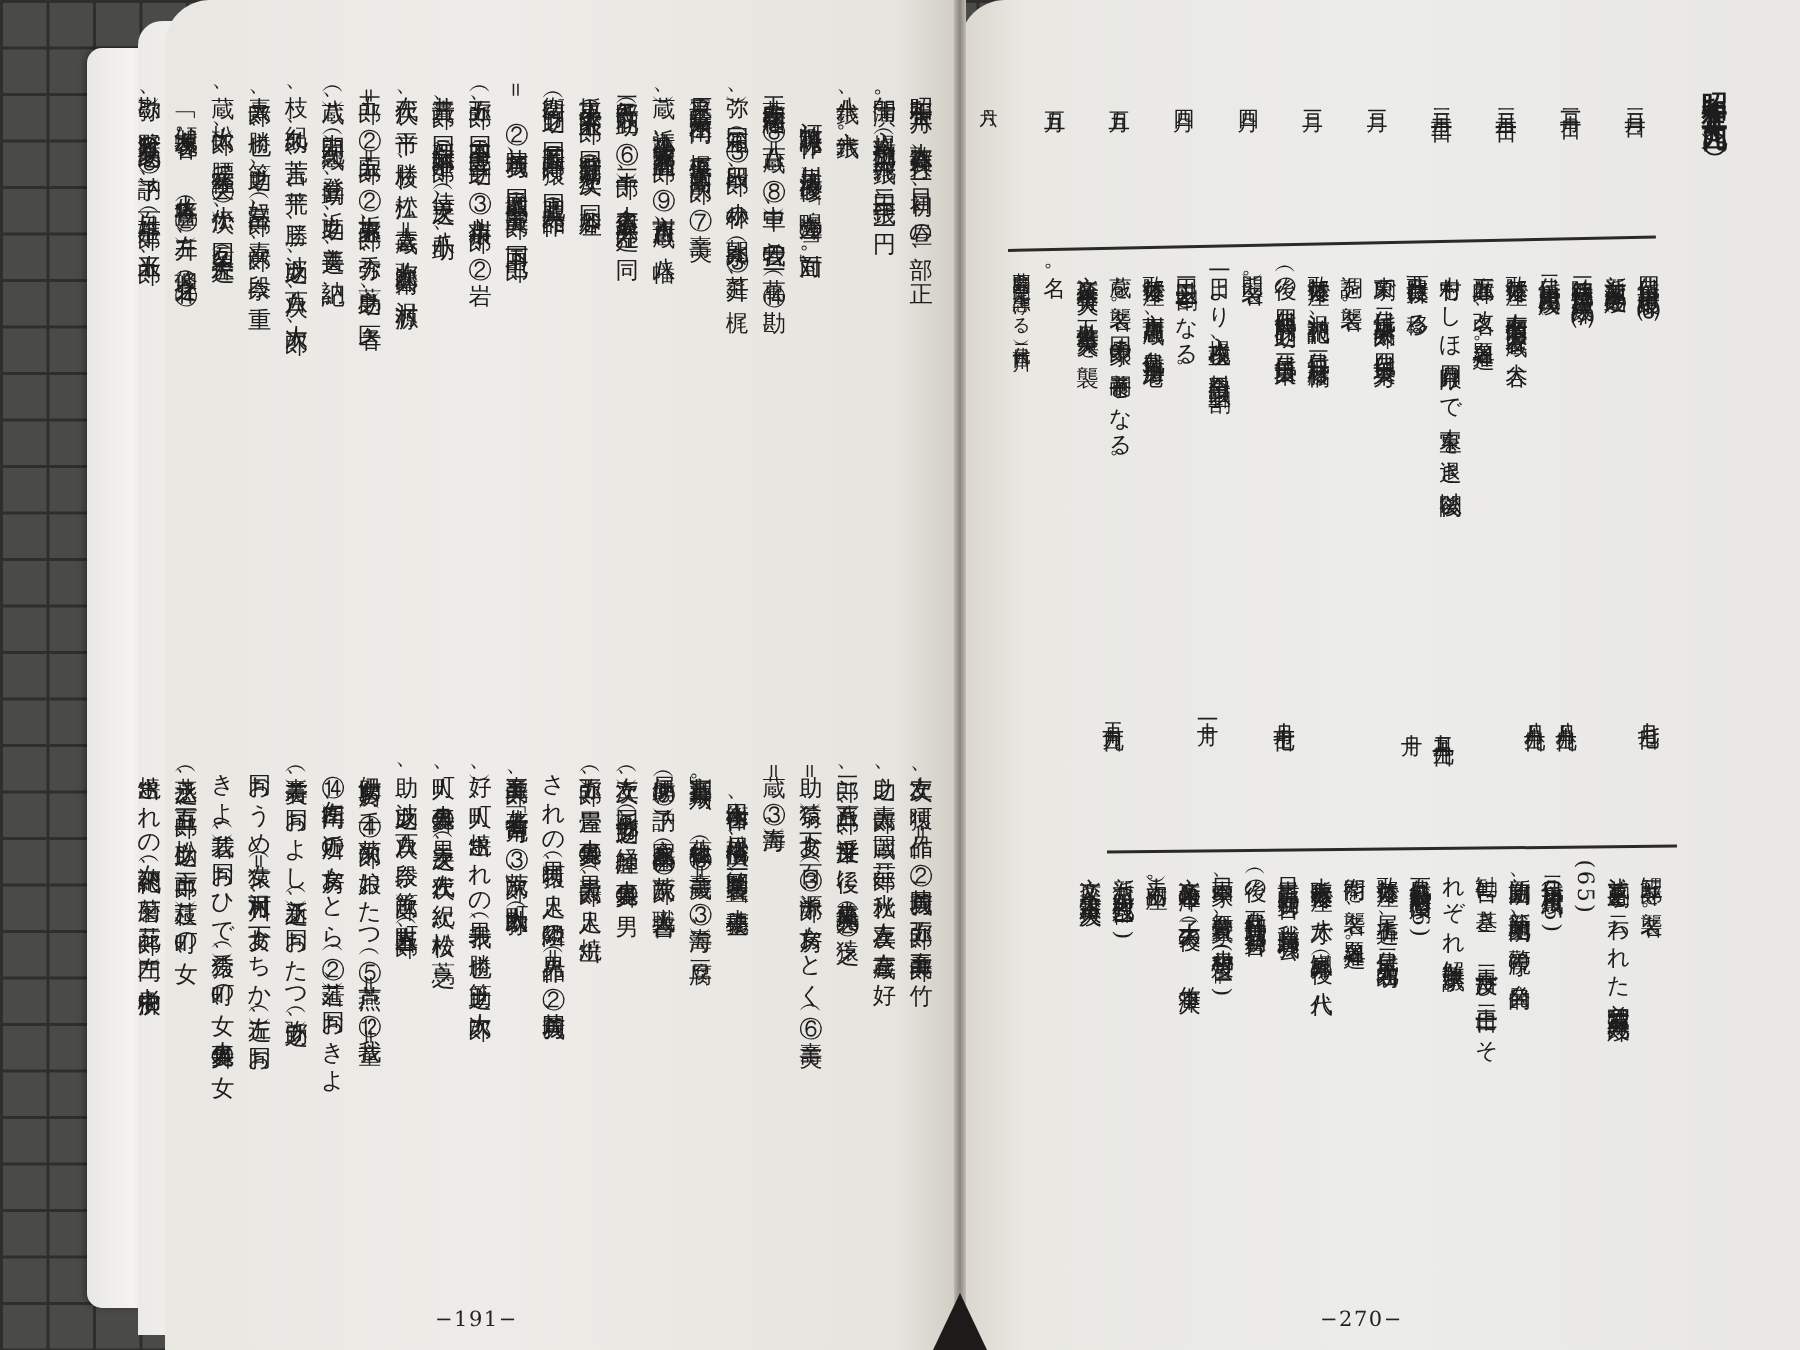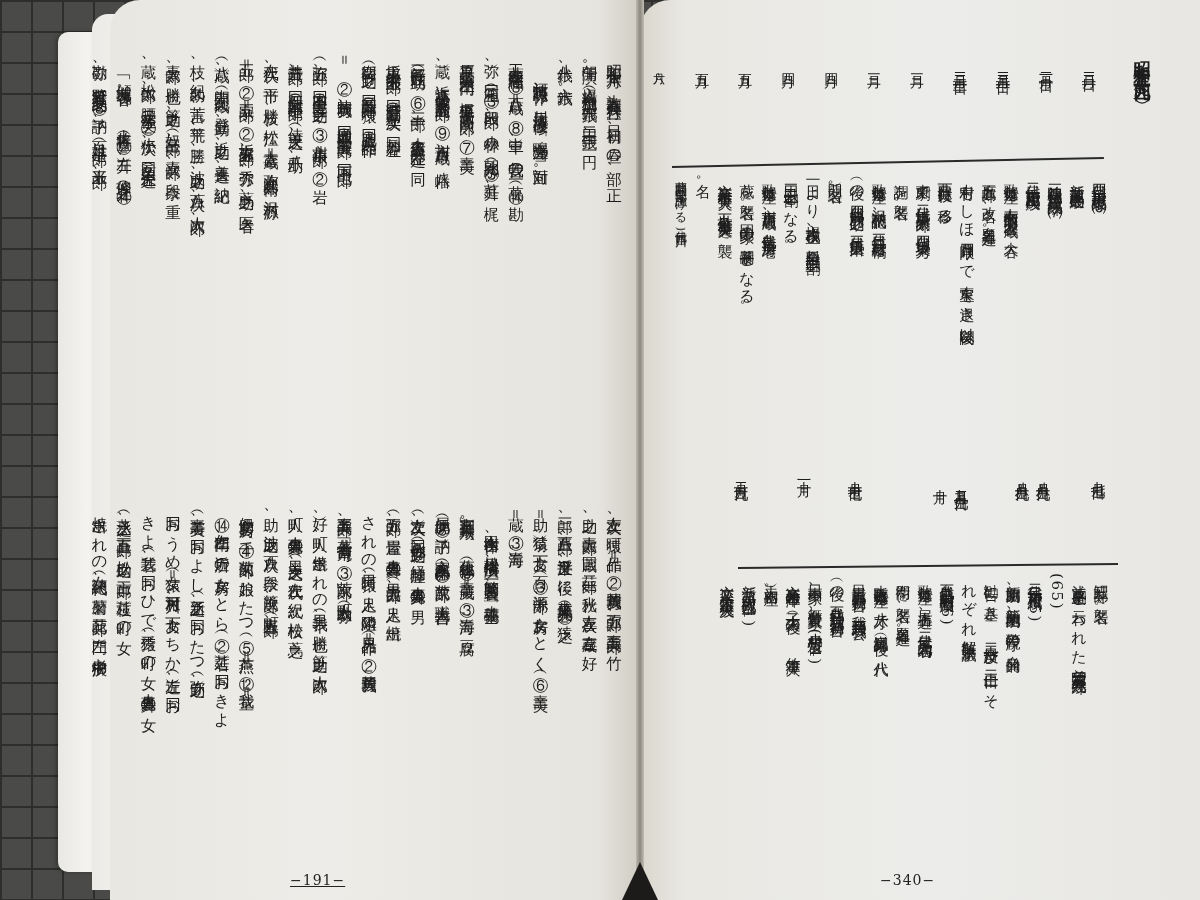--- a/index.html
+++ b/index.html
@@ -122,21 +122,21 @@
     <span class="col">助、波之助、八百次、段奈、笹次郎）、町人（喜三郎）、</span>
     <span class="col">伊助女房お千（④菊次郎）、娘おたつ（⑤芦燕＝⑫我童＝</span>
     <span class="col">⑭仁左衛門）、近所の女房おとら（②莚若）、同おきよ</span>
     <span class="col">（壽美若）、同およし（新之丞）、同おたつ（弥之助）、</span>
     <span class="col">同おうめ（女猿＝沢村可川）、下女おちか（左近）、同お</span>
     <span class="col">きよ（我若）、同おひで（秀猿）、町の女、火事見舞の女</span>
     <span class="col">（燕之丞、五百三郎、松之助、市三郎、莚枝）、町の女、</span>
     <span class="col">焼出されの女（訥紀代、菊暦、花三郎、左門）、老中柳沢</span>
   </div>
 
-  <div class="folio" style="left:290px; top:872px;text-decoration:underline;">−191−</div>
+  <div class="folio" style="left:290px; top:872px;">−191−</div>
 
   <div class="vtext heading" style="left:1130px; top:48px;">昭和十五年（一九四〇）</div>
 
   <div class="vtext dates" style="right:90px; top:62px; line-height:43px;">
     <span class="col">二月二日</span>
     <span class="col">二月十一日</span>
     <span class="col">二月二十二日</span>
     <span class="col">二月二十三日</span>
     <span class="col">三月</span>
     <span class="col">三月</span>
@@ -199,14 +199,14 @@
     <span class="col">大阪歌舞伎座で八才で嵐鯉昇（後の八代</span>
     <span class="col">目嵐吉三郎）初舞台、我当息片岡我公</span>
     <span class="col">（後の五代目片岡我当）初舞台。</span>
     <span class="col">日本画家、舞台装置家、小村雪岱歿(54)</span>
     <span class="col">文楽座竹本津の子大夫（後の　竹本津大</span>
     <span class="col">夫）初出座。</span>
     <span class="col">新派 村田式部歿(51)</span>
     <span class="col">文楽座 竹本錣大夫歿。</span>
   </div>
 
-  <div class="folio" style="left:880px; top:872px;">−340−</div>
+  <div class="folio" style="left:880px; top:872px;">−270−</div>
 </div>
 
 </body></html>

